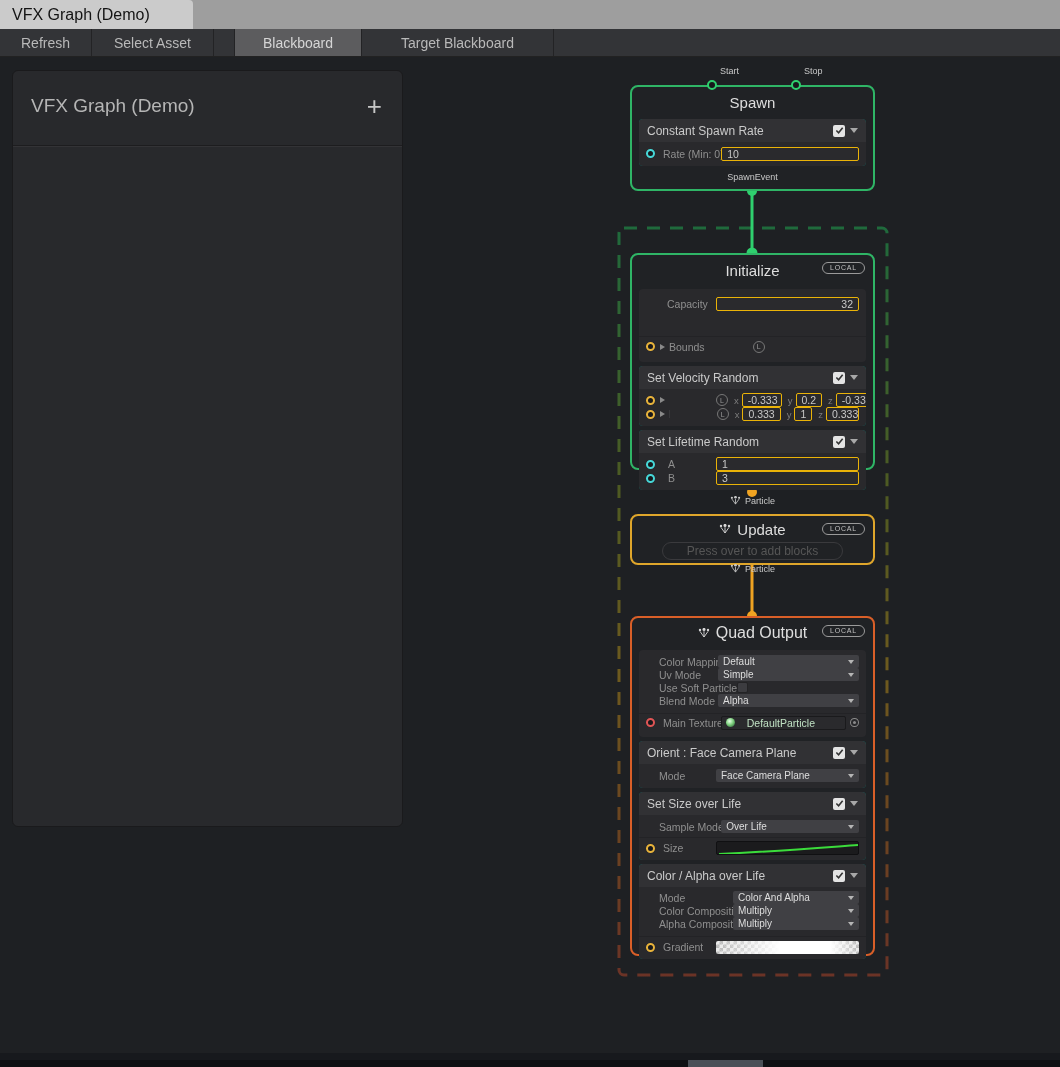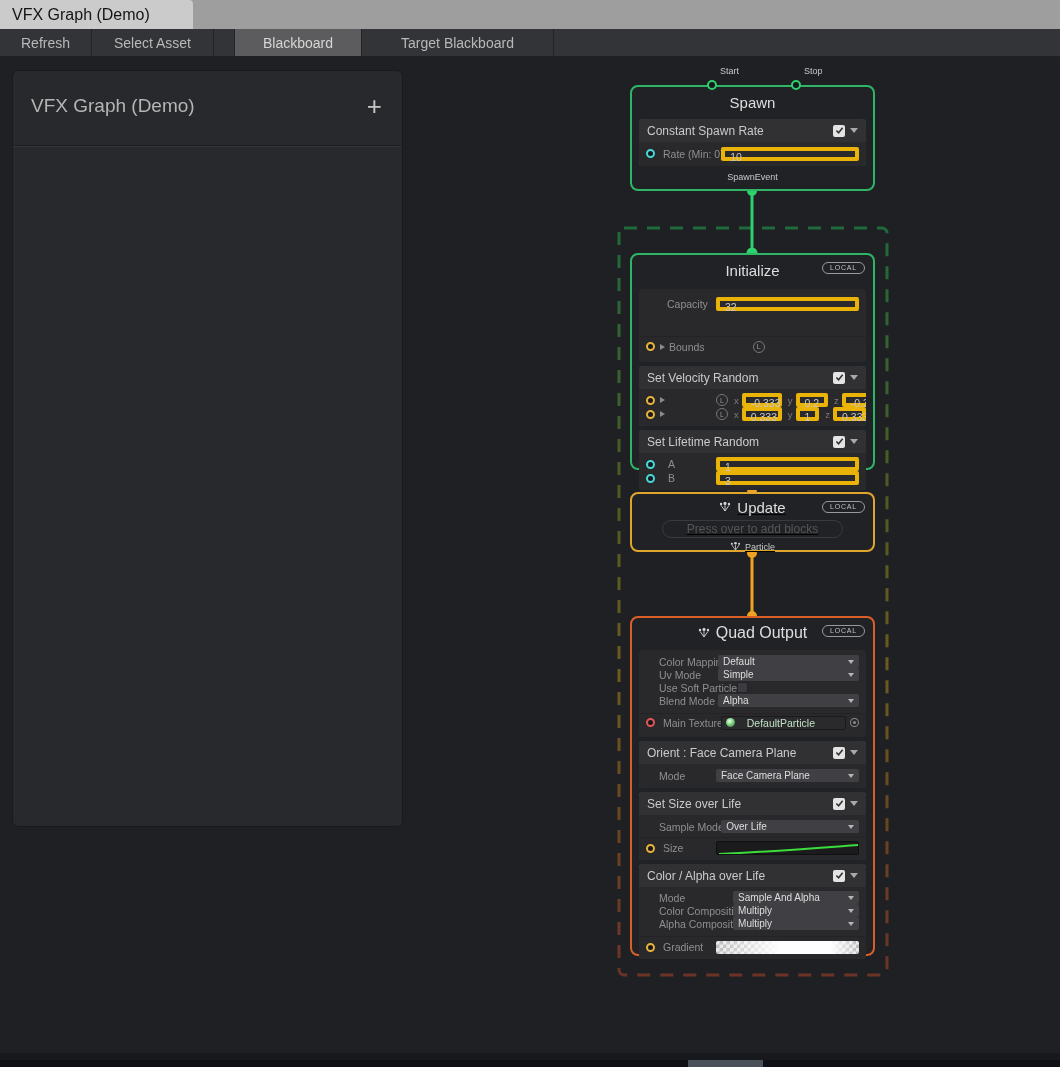--- a/index.html
+++ b/index.html
@@ -48,21 +48,21 @@
            color:#c0c0c0; font-size:7px; letter-spacing:0.8px; padding:1px 7px 2px; }
 
   .block { margin:4px 7px; border-radius:4px; overflow:hidden; background:#0f766e; }
   .bheader { height:23px; display:flex; align-items:center; padding:0 8px; background:#313134;
              color:#cacaca; font-size:12px; }
   .bhright { margin-left:auto; display:flex; align-items:center; gap:5px; }
   .bbody { background:#29292c; padding:4px 0 5px; }
 
   .prow { display:flex; align-items:center; height:15px; padding:0 7px; }
   .plabel { color:#8f8f8f; font-size:10.5px; white-space:nowrap; overflow:hidden; }
-  .field { background:#2a2a2d; border:4px solid #eab308; border-radius:2px; color:#c8c8c8;
+  .field { background:#2a2a2d; border:1px solid #eab308; border-radius:2px; color:#c8c8c8;
            font-size:10.5px; height:14px; line-height:12px; padding:0 5px; }
 
   .dropdown { background:#404044; border-radius:2px; color:#dedede; font-size:10px; height:13px;
               display:flex; align-items:center; padding:0 5px; position:relative; }
   .dropdown .arr { margin-left:auto; width:0; height:0; border-left:3px solid transparent;
                    border-right:3px solid transparent; border-top:4px solid #b5b5b5; }
 
   .port { width:9px; height:9px; border-radius:50%; background:#17181b; flex:0 0 auto; }
   .port.cyan   { border:2px solid #46d8d8; }
   .port.orangep{ border:2px solid #e8b33b; }
@@ -201,21 +201,21 @@
         </div>
       </div>
 
       <div class="flowlabel">SpawnEvent</div>
     </div>
 
     <div class="node green" style="left:630px; top:196px; width:245px; height:217px;">
       <div class="ctx-title">Initialize</div>
       <div class="badge">LOCAL</div>
 
-      <div class="block" style="margin-top:6px;">
+      <div class="block" style="margin-top:6px;text-align:right;">
         <div class="bbody" style="padding:6px 0;">
           <div class="prow" style="height:18px;">
             <span class="plabel" style="margin-left:21px;">Capacity</span>
             <span class="field" style="margin-left:auto; width:143px;">32</span>
           </div>
           <div class="prow" style="height:20px; border-top:1px solid #232326; margin-top:23px;">
             <span class="port orangep"></span>
             <span class="tri"></span>
             <span class="plabel">Bounds</span>
             <span class="licon" style="margin-left:48px;">L</span>
@@ -293,21 +293,21 @@
         <svg class="picon" width="11" height="9" viewBox="0 0 12 10">
           <circle cx="2" cy="2" r="1.2" fill="#c8c8c8"></circle>
             <circle cx="6" cy="1.4" r="1.5" fill="#c8c8c8"></circle>
           <circle cx="10" cy="2" r="1.2" fill="#c8c8c8"></circle>
           <path d="M2 3.4 L6 9 M6 3.2 L6 9 M10 3.4 L6 9" stroke="#c8c8c8" stroke-width="0.9" fill="none"></path>
         </svg>
         <span>Particle</span>
       </div>
     </div>
 
-    <div class="node yellow" style="left:630px; top:435px; width:245px; height:60px;text-decoration:underline;">
+    <div class="node yellow" style="left:630px; top:457px; width:245px; height:51px;">
       <div class="ctx-title" style="height:22px;">
         <svg class="picon" width="12" height="10" viewBox="0 0 12 10">
           <circle cx="2" cy="2" r="1.2" fill="#d8d8d8"></circle>
             <circle cx="6" cy="1.4" r="1.5" fill="#d8d8d8"></circle>
           <circle cx="10" cy="2" r="1.2" fill="#d8d8d8"></circle>
           <path d="M2 3.4 L6 9 M6 3.2 L6 9 M10 3.4 L6 9" stroke="#d8d8d8" stroke-width="0.9" fill="none"></path>
         </svg>
         <span>Update</span>
       </div>
       <div class="badge">LOCAL</div>
@@ -438,21 +438,21 @@
                 <path d="M1.5 5 L4 7.5 L8.5 2" stroke="#333" stroke-width="1.8" fill="none"></path>
               </svg>
             </span>
             <span class="chev"></span>
           </span>
         </div>
         <div class="bbody">
           <div class="prow" style="height:13px;">
             <span class="plabel" style="margin-left:13px; width:85px;">Mode</span>
             <div class="dropdown" style="margin-left:auto; width:143px;">
-              <span>Sample And Alpha</span>
+              <span>Color And Alpha</span>
                 <span class="arr"></span>
             </div>
           </div>
           <div class="prow" style="height:13px;">
             <span class="plabel" style="margin-left:13px; width:85px;">Color Composition</span>
             <div class="dropdown" style="margin-left:auto; width:143px;">
               <span>Multiply</span>
                 <span class="arr"></span>
             </div>
           </div>

